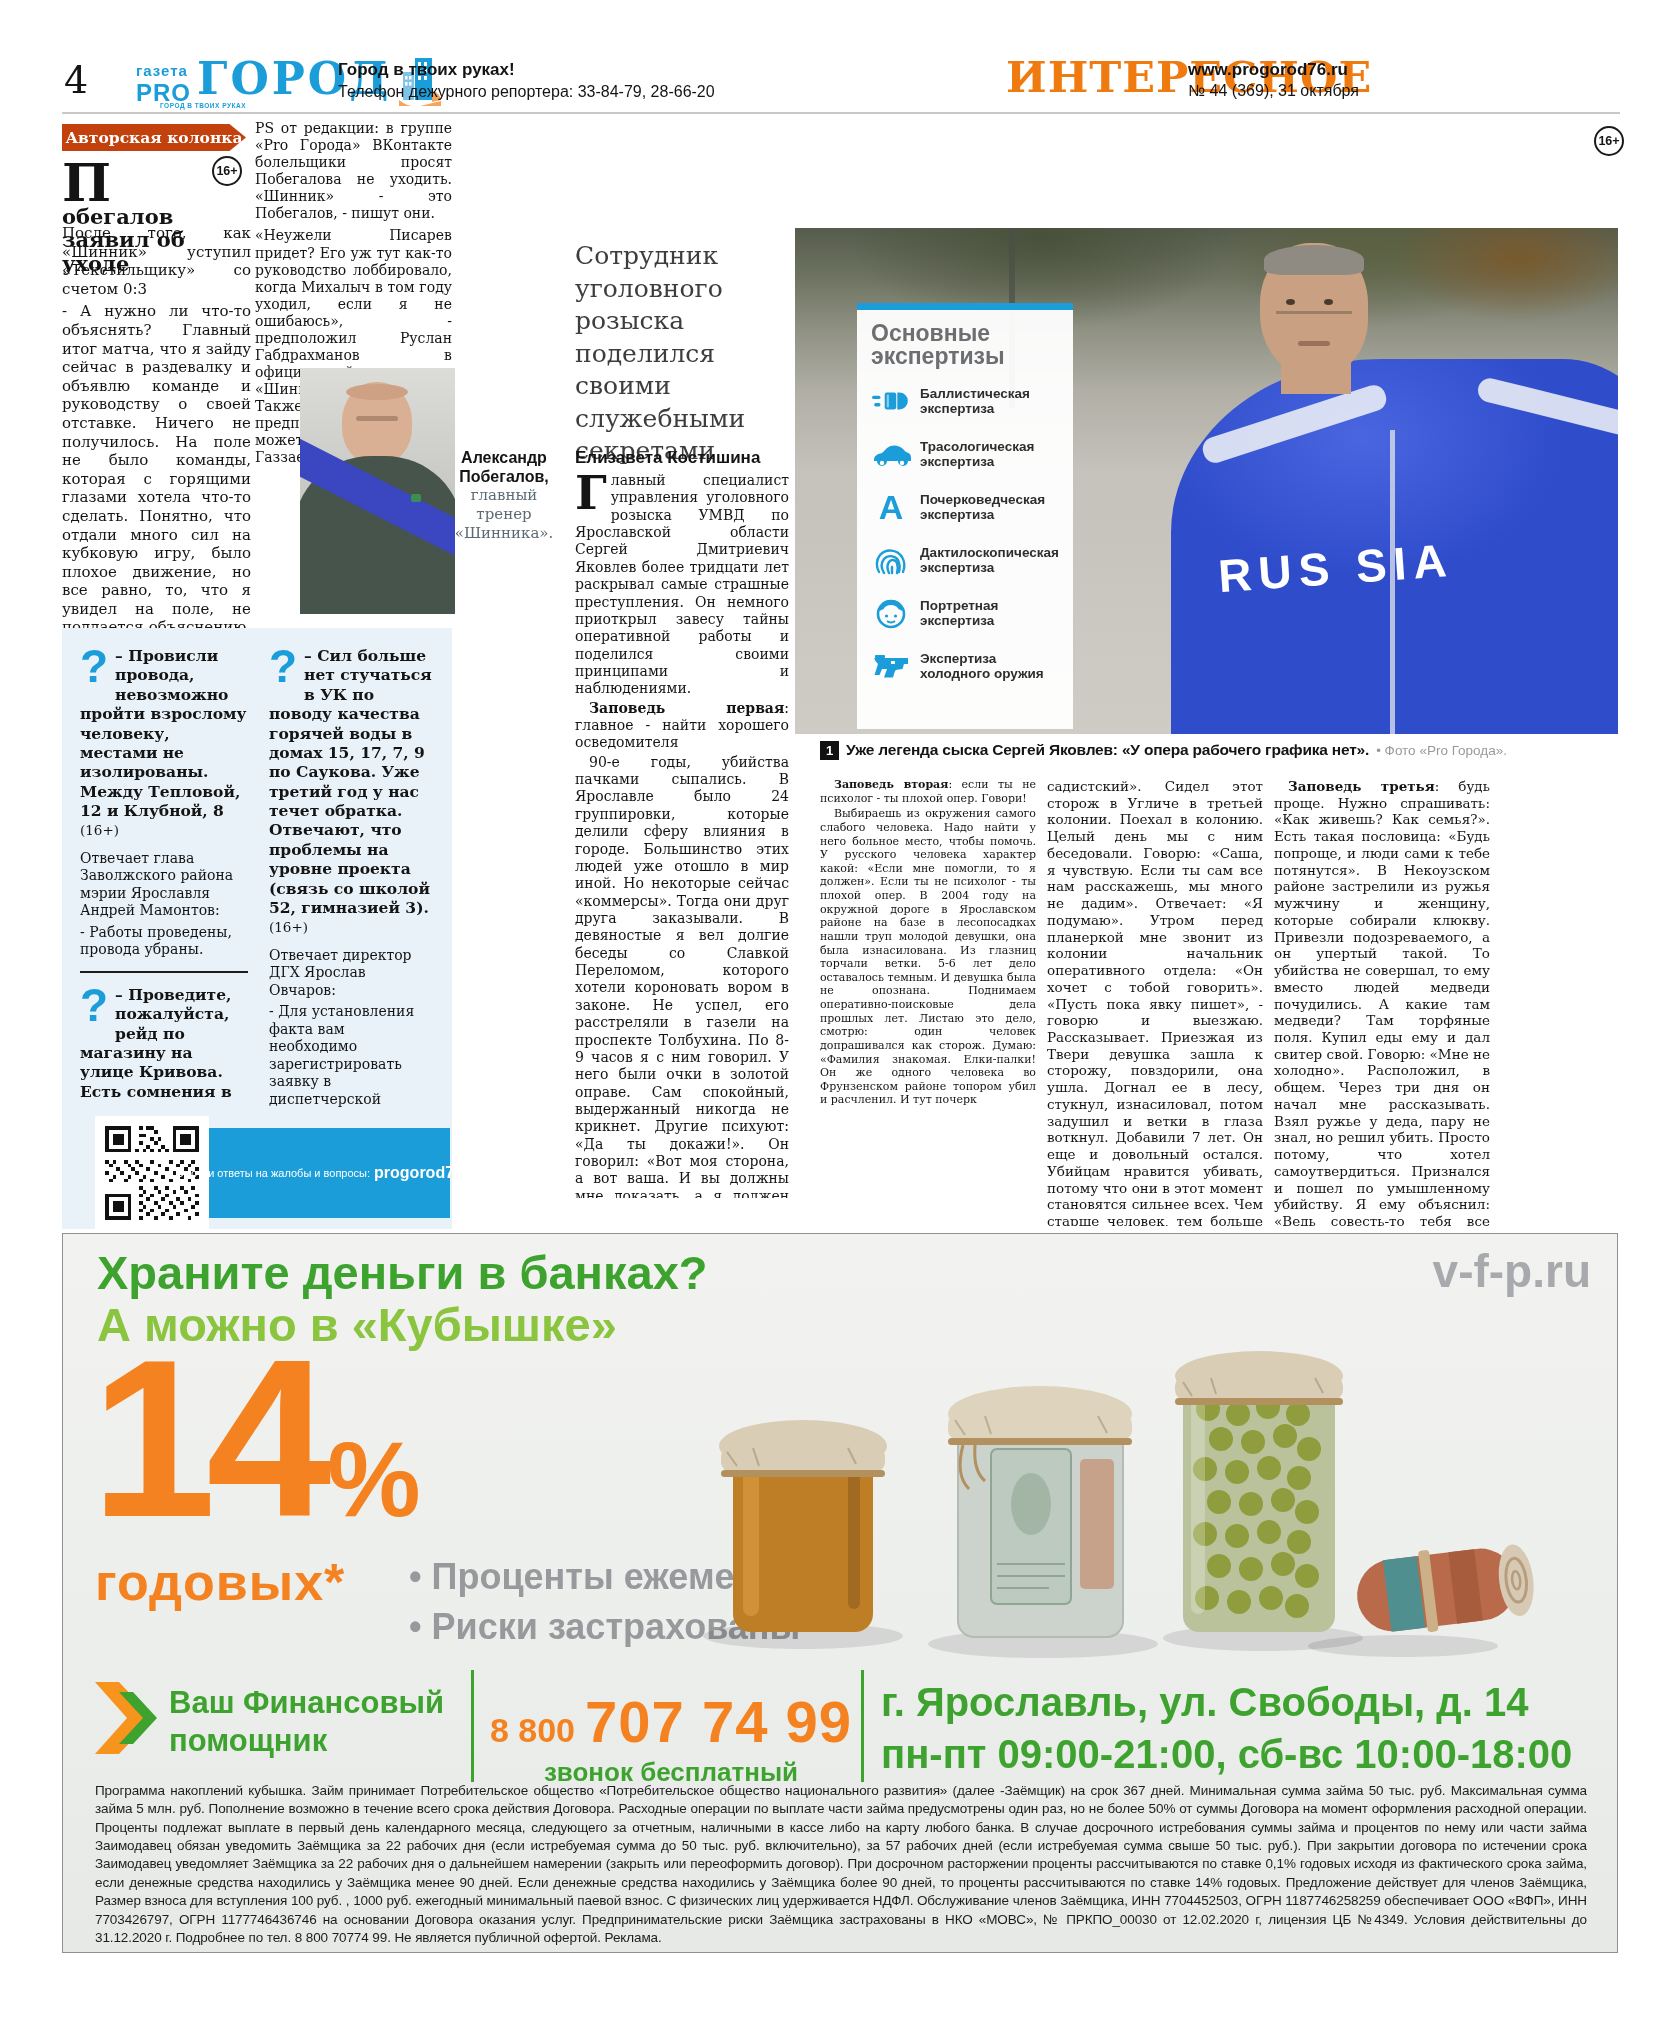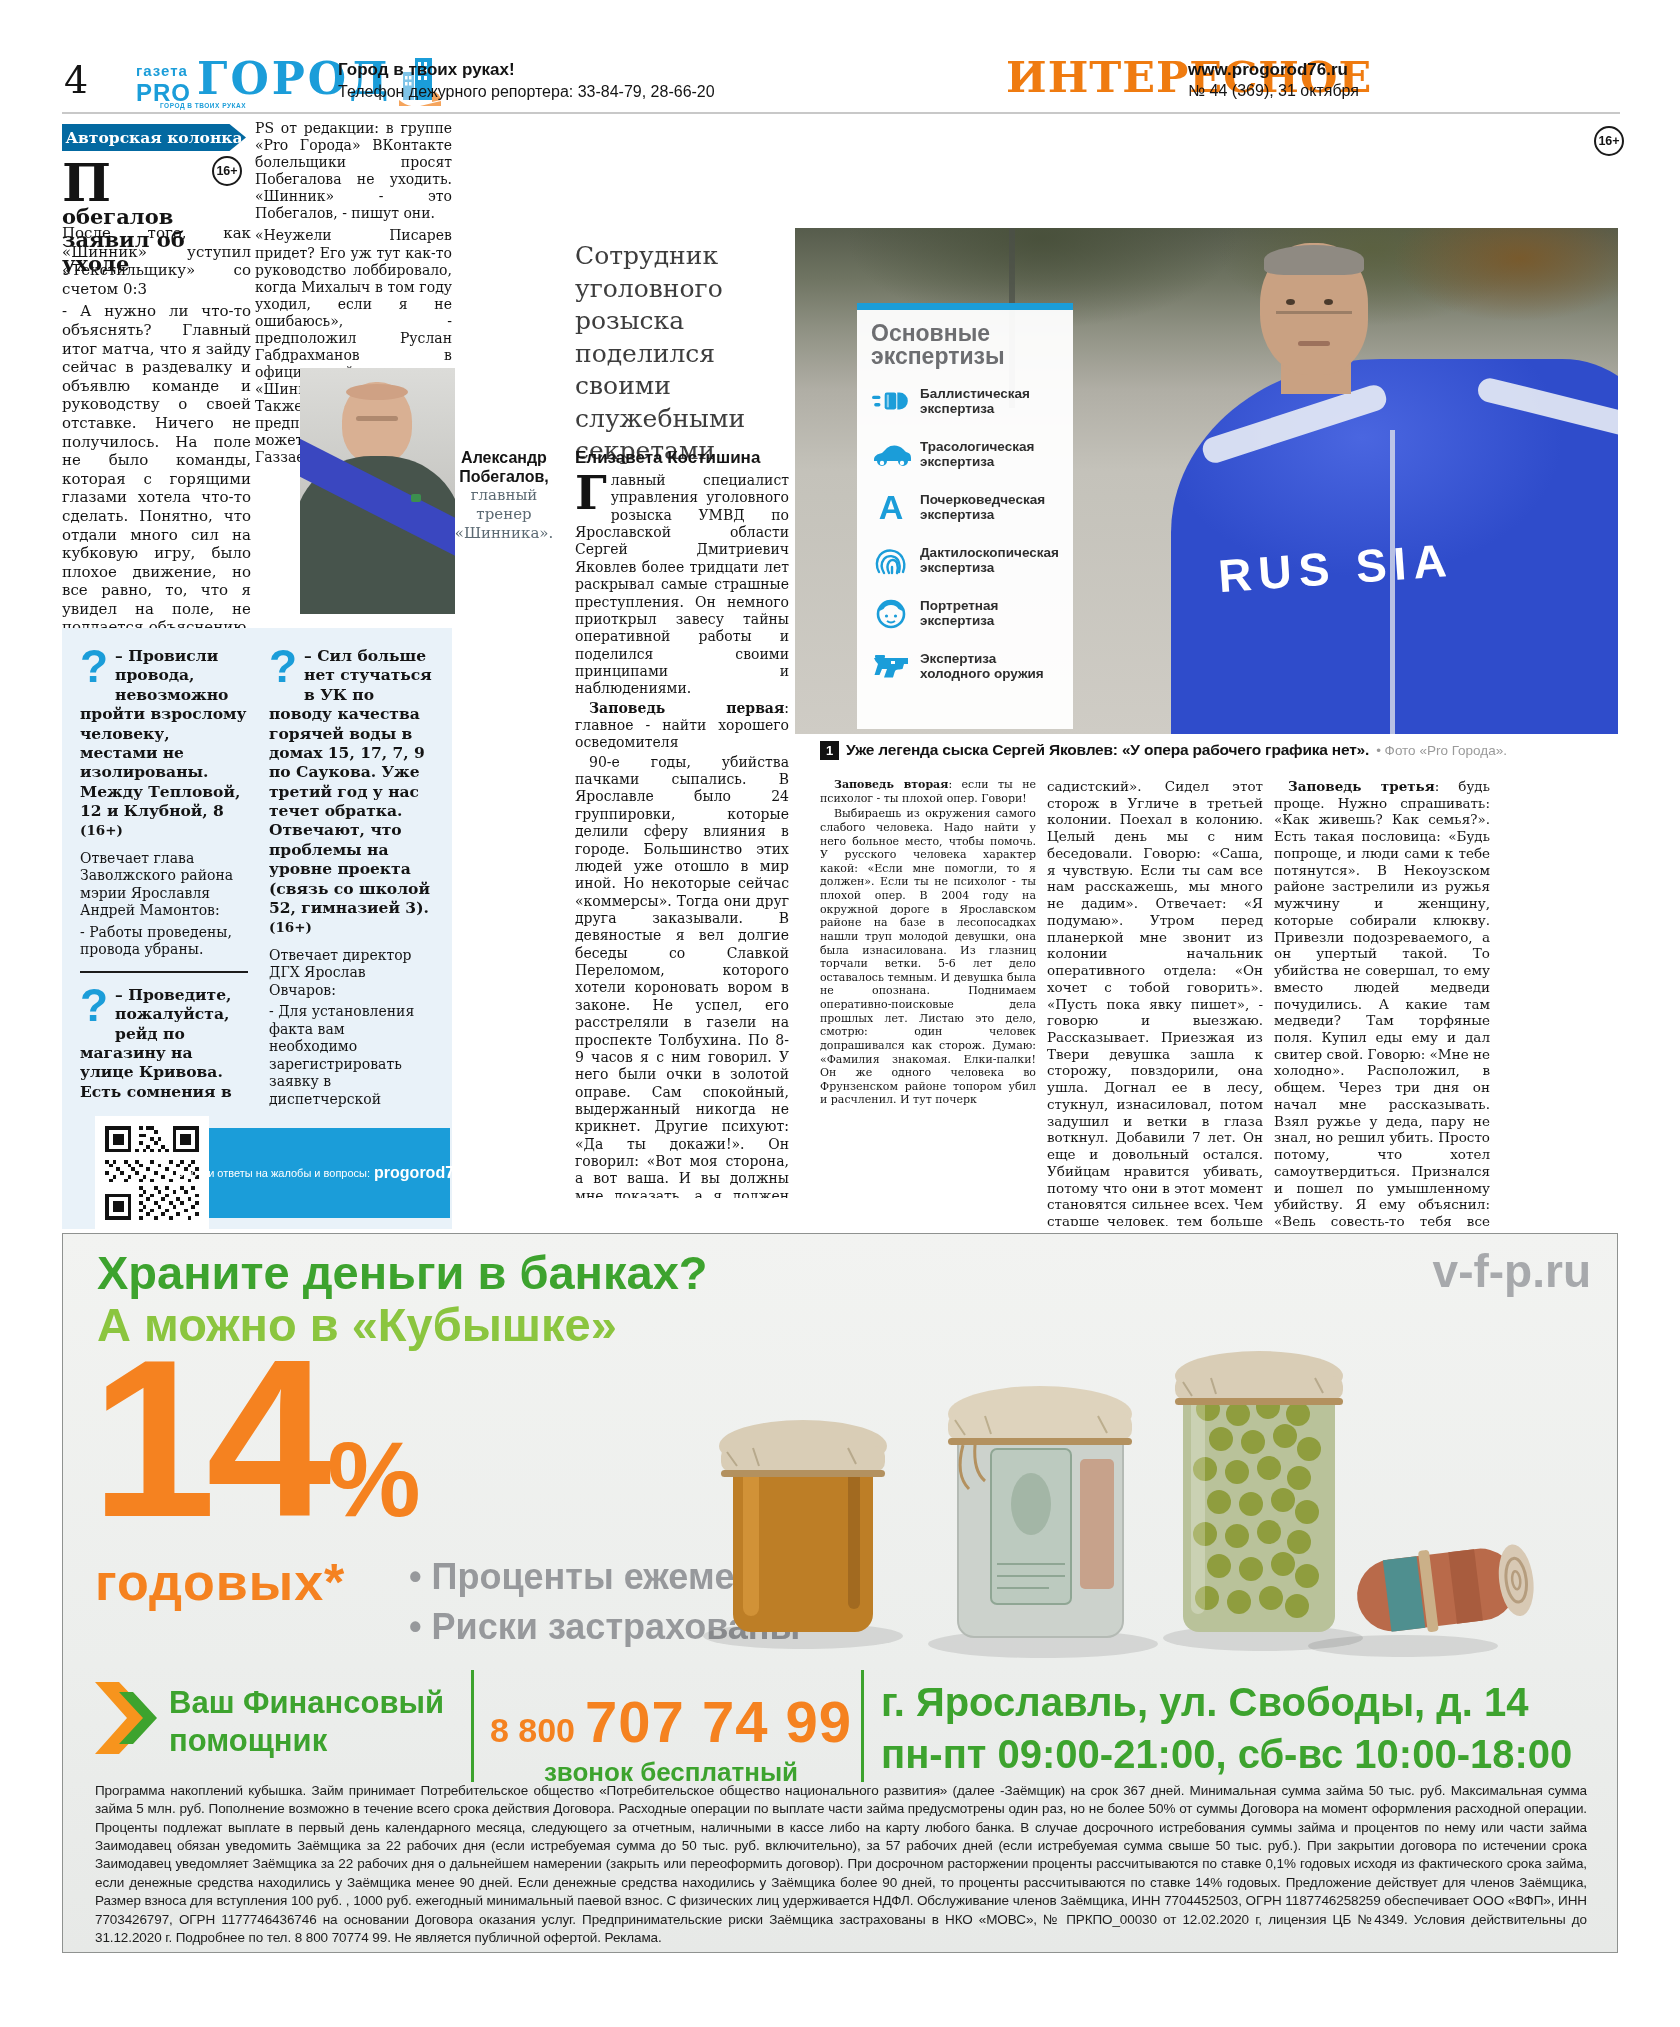--- a/index.html
+++ b/index.html
@@ -16,21 +16,21 @@
   .logo-gorod{font:700 44px/0.95 "DejaVu Serif",serif;letter-spacing:3px;margin-top:2px}
   .logo-tag{position:absolute;left:160px;top:102px;font:700 6.5px "Liberation Sans";color:#1b9dd9;letter-spacing:.5px}
   .slogan{left:338px;top:60px;font:700 17px "Liberation Sans"}
   .reporter{left:338px;top:83px;font:400 16px "Liberation Sans"}
   .section-title{left:1006px;top:56px;font:700 43px/1 "DejaVu Serif",serif;color:#ef7b10;letter-spacing:1px}
   .hdr-site{left:1188px;top:60px;font:700 17px "Liberation Sans"}
   .hdr-issue{left:1188px;top:82px;font:400 16px "Liberation Sans"}
   .hdr-rule{left:62px;top:112px;width:1558px;height:2px;background:#c8c8c8}
 
   
-  .badge{left:62px;top:124px;width:184px;height:27px;background:#0369a1;color:#fff;
+  .badge{left:62px;top:124px;width:184px;height:27px;background:#c2410c;color:#fff;
          font:700 15.5px/27px "DejaVu Serif",serif;text-align:center;
          clip-path:polygon(0 0,91% 0,100% 50%,91% 100%,0 100%)}
   .colA-title{left:62px;top:158px;width:152px;font:700 21px/1.12 "DejaVu Serif",serif}
   .dropcap{float:left;font:700 52px/0.82 "DejaVu Serif",serif;margin:4px 4px 0 0}
   .age{display:inline-block;width:30px;height:30px;border:2.5px solid #1a1a1a;border-radius:50%;
        text-align:center;font:700 12.5px/27px "Liberation Sans";background:#fff;box-sizing:border-box}
   .age-colA{left:212px;top:156px}
   .colA-body{left:62px;top:224px;width:189px;font:400 15px/1.24 "DejaVu Serif",serif;text-align:justify}
   .colA-body p{margin:0 0 4px}
   .ps-col{left:255px;top:120px;width:197px;font:400 14px/1.22 "DejaVu Serif",serif;text-align:justify}
@@ -107,21 +107,21 @@
   .cap-text{font:700 15.5px/1.2 "Liberation Sans";letter-spacing:-0.2px}
   .cap-credit{font:400 13.5px/1.45 "Liberation Sans";color:#9a9a9a;white-space:nowrap}
 
   
   .qa-panel{left:62px;top:628px;width:390px;height:601px;background:#e9f2f9}
   .qa-col{position:absolute;font-family:"DejaVu Serif",serif;overflow:hidden}
   .qa-c1{left:18px;top:18px;width:168px;height:470px}
   .qa-c2{left:207px;top:18px;width:168px;height:470px}
   .qmark{float:left;font:700 46px/0.9 "Liberation Sans";color:#1b9dd9;margin:0 7px 0 0}
   .qa-q{font:700 15.5px/1.25 "DejaVu Serif",serif;margin:0 0 10px}
-  .qa-age{font-weight:700;font-size:13.5px}
+  .qa-age{font-weight:400;font-size:13.5px}
   .qa-a{font:400 14px/1.25 "DejaVu Serif",serif;margin:0 0 4px}
   .qa-div{border-top:2px solid #1c1c1c;margin:12px 0 12px}
   .qr-tile{left:95px;top:1116px;width:114px;height:114px;background:#fff;display:flex;align-items:center;justify-content:center}
   .qr-banner{left:209px;top:1128px;width:241px;height:90px;background:#1b9dd9;color:#fff;
              display:flex;align-items:center;justify-content:center;white-space:nowrap;
              font:400 11px "Liberation Sans"}
   .qr-banner b{margin-left:4px;font-size:16px}
 
   
   .ad{left:62px;top:1233px;width:1556px;height:720px;border:1px solid #8f9290;box-sizing:border-box;

